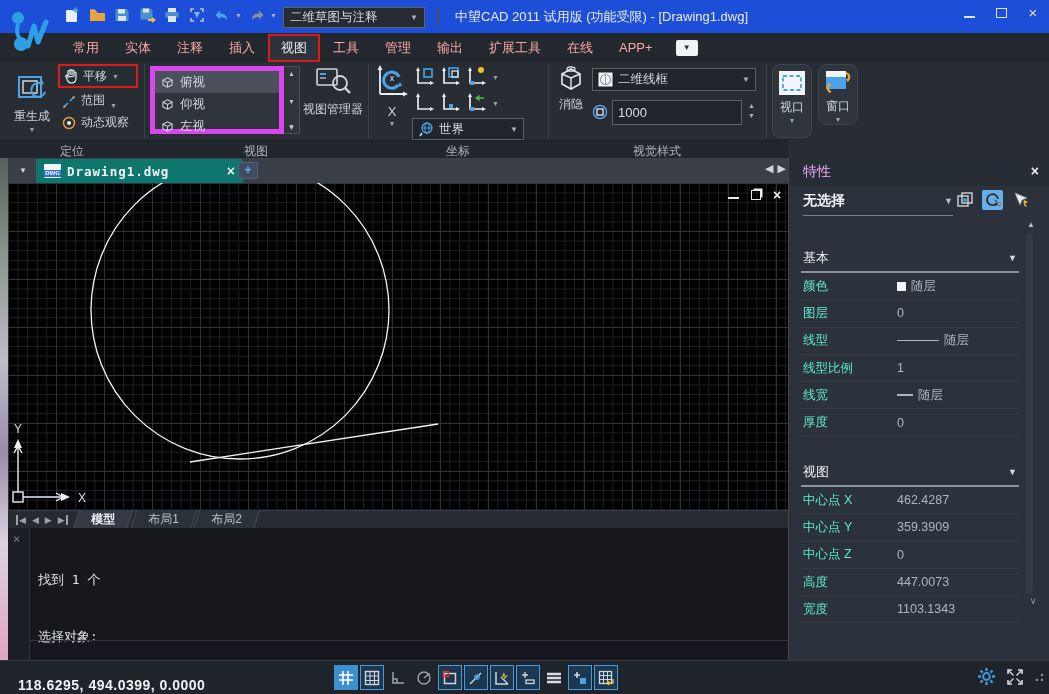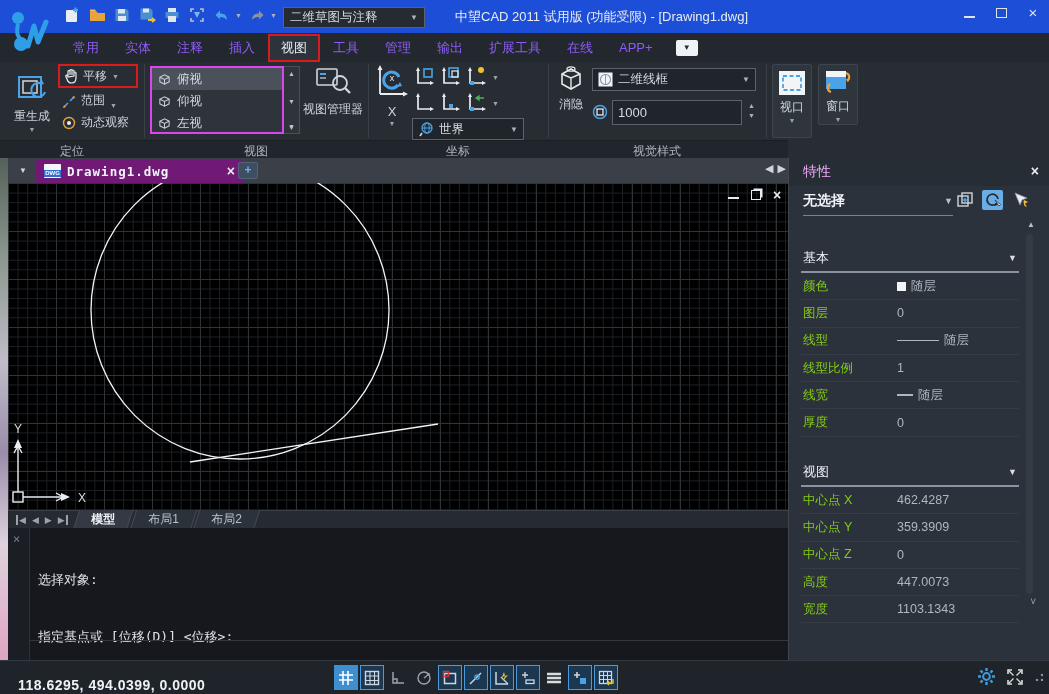--- a/index.html
+++ b/index.html
@@ -18,56 +18,56 @@
   .tb-sep { position:absolute; left:437px; top:8px; width:1px; height:18px; background:#4a515b; box-shadow:2px 0 0 #4a515b; }
   .title { position:absolute; left:455px; top:8px; color:#e8ecf0; font-size:13px; white-space:nowrap; }
   .winbtns { position:absolute; right:8px; top:6px; display:flex; gap:16px; align-items:center; }
   .winbtn { color:#dfe4e9; width:16px; height:14px; display:flex; align-items:center; justify-content:center; }
   .wb-min { border-bottom:2px solid #dfe4e9; width:11px; height:9px; }
   .wb-max { width:11px; height:10px; border:1.5px solid #dfe4e9; }
   .wb-close { font-size:15px; line-height:10px; }
 
   
   .tabrow { position:absolute; left:60px; top:33px; width:989px; height:29px; display:flex; align-items:center; }
-  .rtab { padding:5px 13px; color:#8b5cf6; font-size:13px; white-space:nowrap; }
+  .rtab { padding:5px 13px; color:#fca5a5; font-size:13px; white-space:nowrap; }
   .rtab.active { background:#2e333b; border:2px solid #d81c1c; color:#e8edf2; padding:3px 11px; }
   .mailbtn { margin-left:10px; width:22px; height:16px; background:#f0f3f6; border-radius:2px; display:flex; align-items:center; justify-content:center; color:#2a2f36; font-size:8px; }
 
   
   .ribbon { position:absolute; left:0; top:62px; width:1049px; height:96px; background:#282d34; }
   .psep { position:absolute; top:2px; width:1px; height:74px; background:#3a4048; }
   .plabels { position:absolute; left:0; top:78px; width:788px; height:18px; background:#21262c; border-top:1px solid #1b1f24; }
   .plabel { position:absolute; top:2px; text-align:center; color:#aeb5bd; font-size:12px; }
   .bigbtn { position:absolute; display:flex; flex-direction:column; align-items:center; color:#ced4db; }
   .bigbtn .lbl { font-size:12px; margin-top:2px; white-space:nowrap; }
   .bigbtn .dd { font-size:7px; color:#9aa2ab; margin-top:1px; }
   .srow { position:absolute; display:flex; align-items:center; gap:5px; color:#ced4db; font-size:12px; white-space:nowrap; }
   .srow .dd { font-size:7px; color:#9aa2ab; }
   .redbox { border:2px solid #d81c1c; }
-  .viewlist { position:absolute; left:150px; top:4px; width:134px; height:68px; background:#2f343b; border:2px solid #d946ef; }
+  .viewlist { position:absolute; left:150px; top:4px; width:134px; height:68px; background:#2f343b; border:5px solid #d946ef; }
   .vrow { height:22px; display:flex; align-items:center; gap:6px; padding:0 6px; color:#d2d8df; font-size:12.5px; }
   .vrow.sel { background:#4a515b; }
   .vscroll { position:absolute; left:284px; top:4px; width:16px; height:68px; border:1px solid #49505a; border-left:none; background:#2f343b; display:flex; flex-direction:column; align-items:center; justify-content:space-between; padding:3px 0; }
   .vscroll span { font-size:7px; color:#b8bfc7; }
   .dualdown { display:flex; flex-direction:column; line-height:4px; }
   .combo { position:absolute; background:#20252c; border:1px solid #5a626c; display:flex; align-items:center; padding:0 5px; gap:5px; color:#d6dbe1; }
   .combo .caret { margin-left:auto; font-size:8px; color:#aab2bb; }
   .spinner-arrows { position:absolute; display:flex; flex-direction:column; gap:3px; }
   .spinner-arrows span { font-size:7px; color:#aab2bb; }
-  .raised { background:#2f353d; border:1px solid #3d444d; border-radius:2px; }
+  .raised { background:#2f353d; border:1px solid #3d444d; border-radius:8px; }
 
   
   .left-strip { position:absolute; left:0; top:158px; width:8px; height:536px;
     background:linear-gradient(180deg,#55605a 0%,#8a968c 18%,#c0bcc8 38%,#9a8cab 55%,#ded2dd 72%,#e0b0c8 88%,#d898b8 100%); }
   .right-strip { position:absolute; left:1041px; top:158px; width:8px; height:500px;
     background:linear-gradient(180deg,#dce9f4 0%,#f2ecf2 40%,#ecd2e0 75%,#e4bcd2 100%); }
 
   .doctabbar { position:absolute; left:8px; top:158px; width:780px; height:25px; background:#3b4048; }
   .dt-drop { position:absolute; left:6px; top:5px; width:18px; height:15px; color:#cfd5db; font-size:8px; text-align:center; line-height:15px; }
-  .doctab { position:absolute; left:28px; top:1px; height:24px; width:207px; background:#701a75; border-radius:3px 3px 0 0; display:flex; align-items:center; padding:0 8px; gap:6px; }
+  .doctab { position:absolute; left:28px; top:1px; height:24px; width:207px; background:#0f766e; border-radius:3px 3px 0 0; display:flex; align-items:center; padding:0 8px; gap:6px; }
   .doctab .dwgname { color:#f2f5f8; font-weight:bold; font-size:12.5px; font-family:"DejaVu Sans Mono", monospace; letter-spacing:1px; }
   .doctab .closex { margin-left:auto; color:#e8ecf0; font-size:14px; font-weight:bold; }
   .dwgicon { width:17px; height:14px; position:relative; background:#f4f7fa; border-radius:1px; }
   .dwgicon span { position:absolute; left:0; bottom:1px; width:17px; text-align:center; font-size:6px; font-weight:bold; color:#fff; background:#2f6fd0; line-height:7px; }
   .newtab { position:absolute; left:230px; top:4px; width:20px; height:17px; background:#3f4d61; border:1px solid #55637a; border-radius:2px; color:#6db1e8; font-weight:bold; text-align:center; line-height:15px; font-size:12px; }
   .dt-arrows { position:absolute; right:2px; top:4px; display:flex; gap:4px; color:#cfd5db; font-size:11px; }
 
   .canvas { position:absolute; left:8px; top:183px; width:780px; height:327px; background-color:#000;
     background-image:
       linear-gradient(#2e333a 1px, transparent 1px),
@@ -117,21 +117,21 @@
   .hdr-icons { position:absolute; right:18px; top:32px; display:flex; gap:7px; align-items:center; }
   .hico { width:21px; height:20px; display:flex; align-items:center; justify-content:center; }
   .hico.hl { background:#6aaee8; border-radius:2px; }
   .pscroll-up { position:absolute; right:14px; top:62px; color:#b8bfc7; font-size:8px; }
   .pscroll-track { position:absolute; right:16px; top:76px; width:7px; height:360px; background:#343b45; border-radius:3px; }
   .pscroll-dn { position:absolute; right:13px; top:438px; color:#9aa3ad; font-size:10px; }
   .sect { position:absolute; left:12px; width:218px; }
   .sect-hdr { display:flex; align-items:center; color:#eceff3; font-size:13px; border-bottom:2px solid #8a93a0; padding:3px 2px 4px; }
   .sect-hdr .caret { margin-left:auto; font-size:9px; color:#d8dde3; }
   .prow { display:flex; align-items:center; height:27.3px; border-bottom:1px solid #353c45; font-size:12.5px; }
-  .prow .pl { width:96px; color:#84cc16; padding-left:2px; }
+  .prow .pl { width:96px; color:#5eead4; padding-left:2px; }
   .prow .pv { color:#aeb6bf; display:flex; align-items:center; gap:5px; }
   .swatch { width:9px; height:9px; background:#f2f5f8; display:inline-block; }
   .lt-line { display:inline-block; width:42px; border-top:1.6px solid #aeb6bf; }
   .lw-line { display:inline-block; width:16px; border-top:2.5px solid #aeb6bf; }
 
   .icon-svg { display:block; }
 </style>
 </head>
 <body>
 
@@ -487,20 +487,21 @@
     <div class="ltab active"><span>模型</span></div>
     <div class="ltab"><span>布局1</span></div>
     <div class="ltab"><span>布局2</span></div>
   </div>
 
   <div class="command">
     <div class="cmd-gutter">
       <span class="cmd-x">×</span>
     </div>
     <div class="cmd-lines">
+      <div>找到 1 个</div>
       <div>选择对象:</div>
       <div>指定基点或 [位移(D)] &lt;位移&gt;:</div>
       
       
       
     </div>
     <div class="cmd-inputline"></div>
   </div>
 
   <div class="props">

